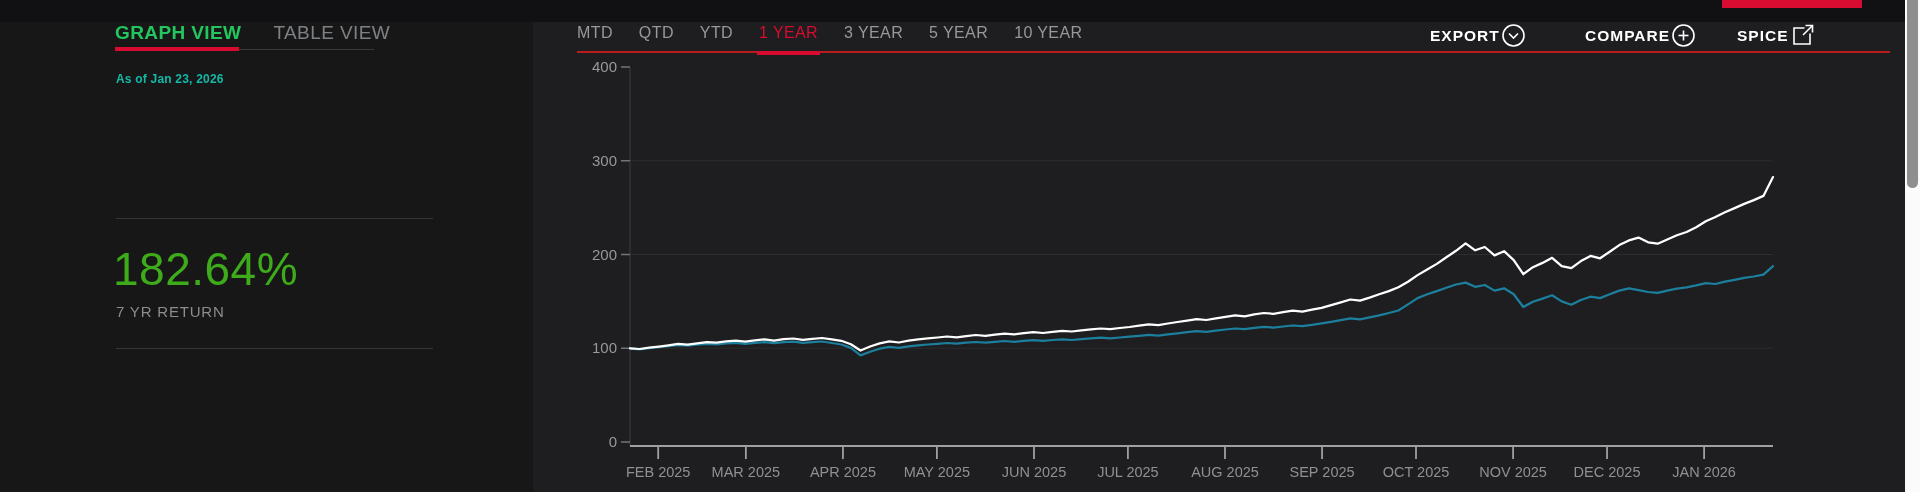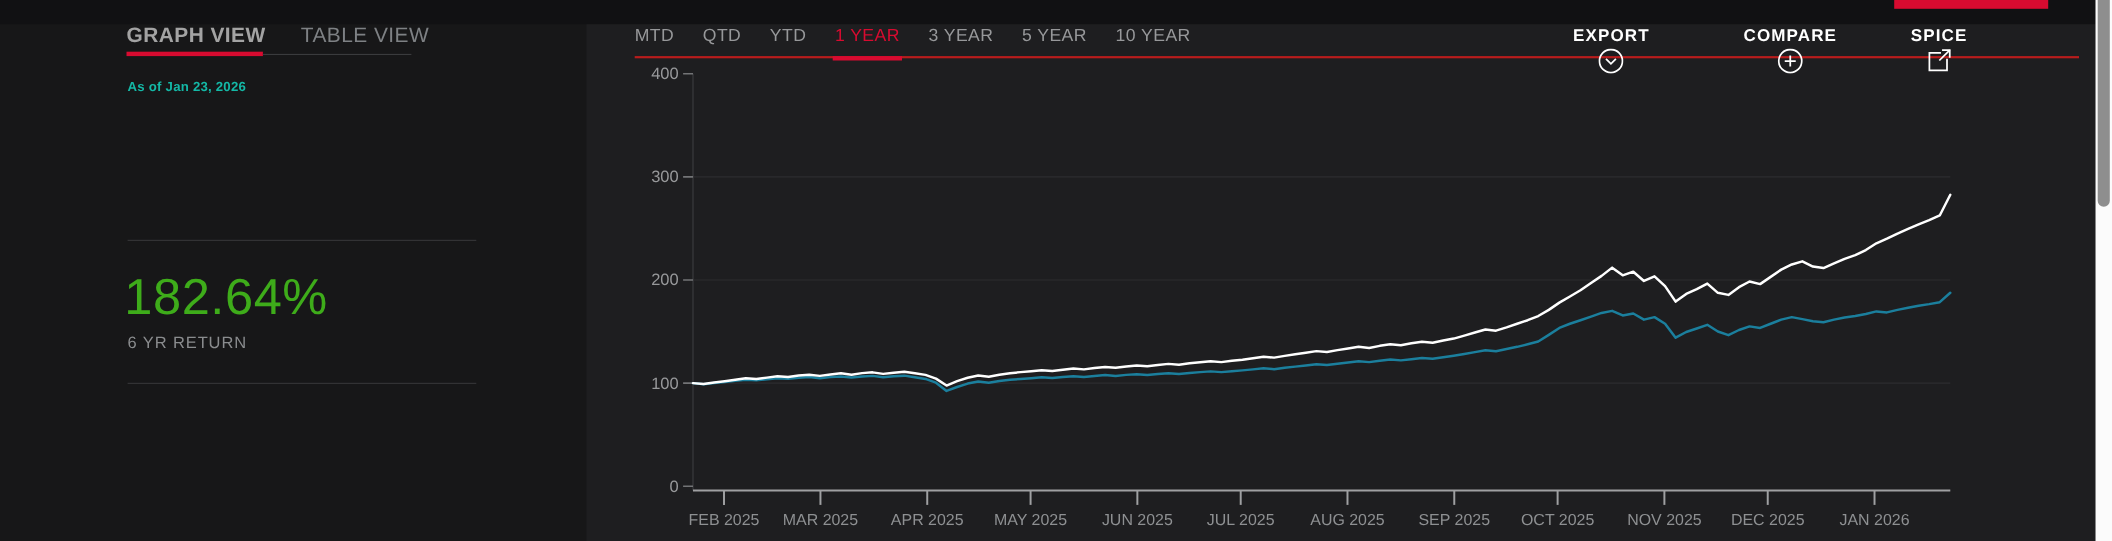--- a/index.html
+++ b/index.html
@@ -8,21 +8,21 @@
   .abs { position:absolute; }
 
   
   #stage { position:relative; width:1920px; height:492px; background:#111113; }
   #left-panel  { left:0;   top:22px; width:533px;  height:470px; background:#171718; }
   #chart-panel { left:533px;top:22px; width:1372px; height:470px; background:#1e1e20; }
 
   
   .view-tabs { left:115px; top:0; display:flex; gap:32px; }
   .view-tab { font-size:19px; font-weight:700; letter-spacing:.4px; cursor:pointer; line-height:1.15; }
-  .view-tab.active   { color:#a3a3a3; }
+  .view-tab.active   { color:#22c55e; }
   .view-tab.inactive { color:#7e8184; font-weight:500; }
   .view-tab-underline-red  { left:115px; top:25px; width:124px; height:4px; background:#d80b30; }
   .view-tab-underline-gray { left:239px; top:27px; width:135px; height:1px; background:#3a3b3d; }
 
   .asof { left:116px; top:50px; font-size:12px; font-weight:700; color:#14b8a6; letter-spacing:.2px; }
   .big-value { left:113px; top:112px; font-size:46px; font-weight:500; color:#ffffff; letter-spacing:.5px; line-height:1; }
   .divider { left:116px; width:317px; height:1px; background:#363638; }
   #divider-1 { top:196px; }
   #divider-2 { top:326px; }
   .return-value { left:113px; top:224px; font-size:46px; font-weight:400; letter-spacing:.5px; line-height:1; }
@@ -30,21 +30,21 @@
 
   
   .range-tabs { left:44px; top:0; width:1313px; height:31px; border-bottom:2px solid #b91c1c;
                 display:flex; gap:26px; align-items:flex-start; }
   .range-tab { position:relative; font-size:16px; font-weight:500; color:#97989a;
                letter-spacing:.4px; padding:2px 0 10px 0; cursor:pointer; }
   .range-tab.active { color:#d80b30; font-weight:400;text-align:right; }
   .range-tab.active::after { content:""; position:absolute; left:-2px; right:-2px; bottom:-3px;
                height:4px; background:#d80b30; }
 
-  .action-btn { top:2px; display:flex; align-items:center; gap:2px; cursor:pointer;flex-direction:column; }
+  .action-btn { top:2px; display:flex; align-items:center; gap:2px; cursor:pointer; }
   .action-label { font-size:15.5px; font-weight:700; color:#ffffff; letter-spacing:1px; }
   .action-icon { width:23px; height:23px; display:block; }
   #btn-export  { left:897px; }
   #btn-compare { left:1052px;justify-content:center; }
   #btn-spice   { left:1204px; }
 
   
   #red-banner { left:1722px; top:0; width:140px; height:8px; background:#d80b30; }
   #scrollbar-track { left:1905px; top:0; width:15px; height:492px; background:#fbfbfb; }
   #scrollbar-thumb { position:absolute; left:2px; top:0; width:11px; height:188px;
@@ -63,21 +63,21 @@
     </div>
     <div class="view-tab-underline-red abs"></div>
     <div class="view-tab-underline-gray abs"></div>
 
     <div class="asof abs">As of Jan 23, 2026</div>
 
 
     <div id="divider-1" class="divider abs"></div>
 
     <div class="return-value abs" id="return-value" style="color: rgb(62, 172, 26);">182.64%</div>
-    <div class="return-label abs">6 YR RETURN</div>
+    <div class="return-label abs">7 YR RETURN</div>
 
     <div id="divider-2" class="divider abs"></div>
   </div>
 
   <div id="chart-panel" class="abs">
 
     <div class="range-tabs abs" id="range-tabs">
         <span class="range-tab">MTD</span>
         <span class="range-tab">QTD</span>
         <span class="range-tab">YTD</span>

